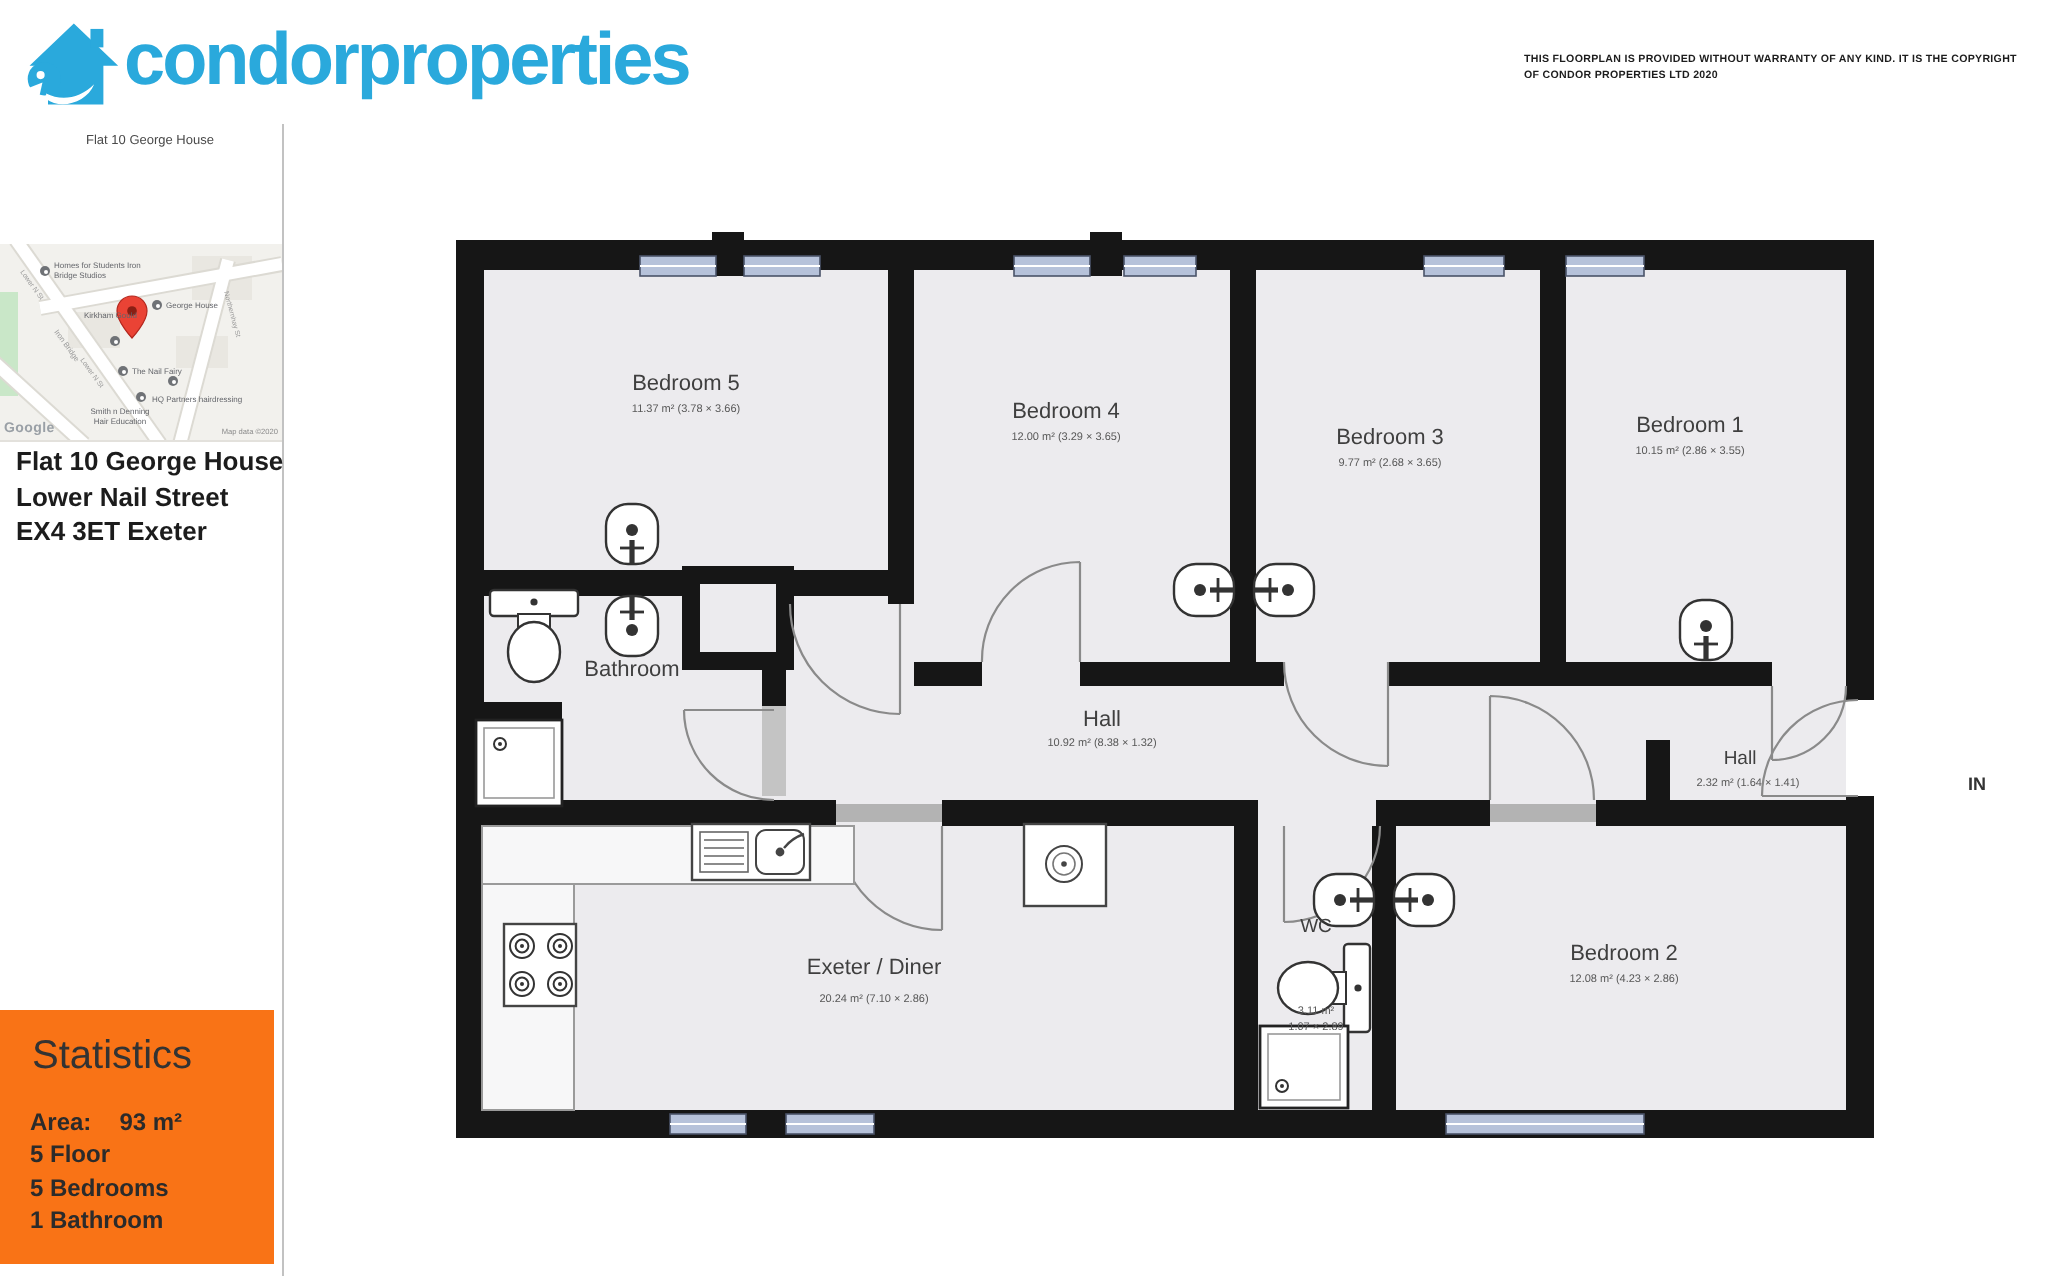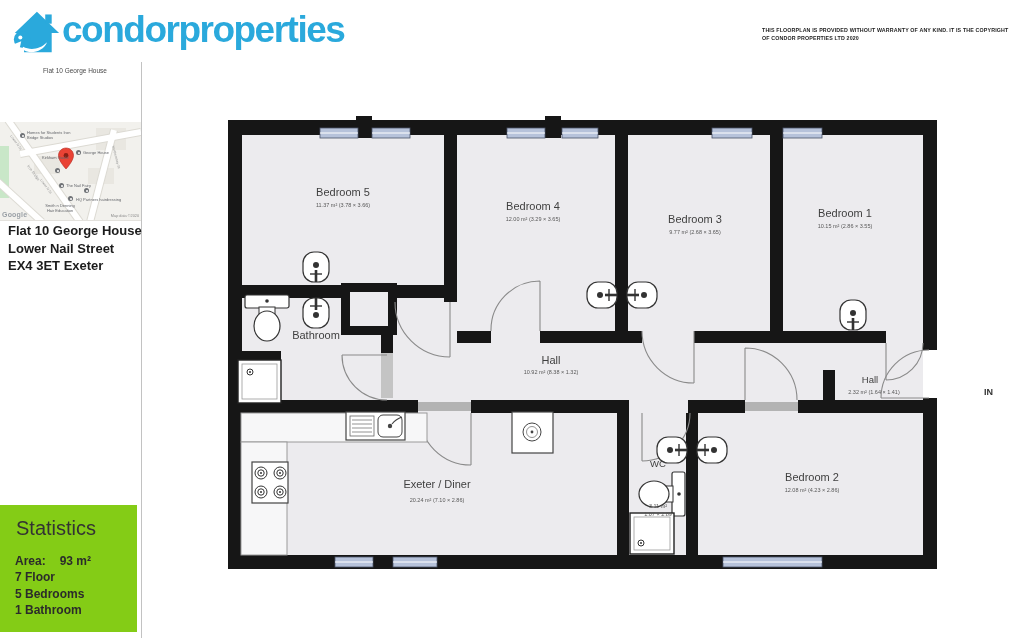--- a/index.html
+++ b/index.html
@@ -19,21 +19,21 @@
        overflow:hidden;border-bottom:1px solid #e3e1dc;}
   .map-label{position:absolute;font-size:4px;line-height:4.6px;color:#64666b;}
   .map-pin{position:absolute;width:5px;height:5px;border-radius:50%;background:#6f7276;}
   .map-pin::after{content:'';position:absolute;left:1.5px;top:1.5px;width:2px;height:2px;
                   border-radius:50%;background:#fff;}
   #google-wm{position:absolute;left:2px;bottom:2px;font-size:7px;font-weight:700;color:#9aa0a6;letter-spacing:.2px;}
   #map-data{position:absolute;right:2px;bottom:2px;font-size:3.8px;color:#8a8a8a;}
   #address{position:absolute;left:8px;top:222px;font-size:13px;line-height:17.5px;
            font-weight:600;color:#1c1c1c;}
   
-  #stats{position:absolute;left:0;top:505px;width:137px;height:127px;background:#84cc16;}
+  #stats{position:absolute;left:0;top:505px;width:137px;height:127px;background:#f97316;}
   #stats-title{position:absolute;left:16px;top:12px;font-size:20px;color:#333;}
   #stats-rows{position:absolute;left:15px;top:48px;font-size:12px;line-height:16.3px;
               font-weight:700;color:#2b2b2b;}
   #stats-area-row span{display:inline-block;}
   #stats-area-val{margin-left:14px;}
   
   .room-name{position:absolute;transform:translateX(-50%);font-size:11px;color:#3f3f3f;white-space:nowrap;}
   .room-dims{position:absolute;transform:translateX(-50%);font-size:5.5px;color:#585858;white-space:nowrap;}
   #in-label{position:absolute;left:984px;top:359px;font-size:9px;font-weight:600;color:#333;margin-top:28px;}
 </style>
@@ -102,21 +102,21 @@
 <div id="address">
   <div>Flat 10 George House</div>
   <div>Lower Nail Street</div>
   <div>EX4 3ET Exeter</div>
 </div>
 
 <div id="stats">
   <div id="stats-title">Statistics</div>
   <div id="stats-rows">
     <div id="stats-area-row"><span>Area:</span><span id="stats-area-val">93 m²</span></div>
-    <div>7 Floor</div>
+    <div>5 Floor</div>
     <div>5 Bedrooms</div>
     <div>1 Bathroom</div>
   </div>
 </div>
 
 <svg class="abs" style="left:0;top:0;" width="1024" height="640" viewBox="0 0 1024 640">
 
   <rect x="241" y="133" width="682" height="424" fill="#ecebee"></rect>
 
   <g fill="#161616">

